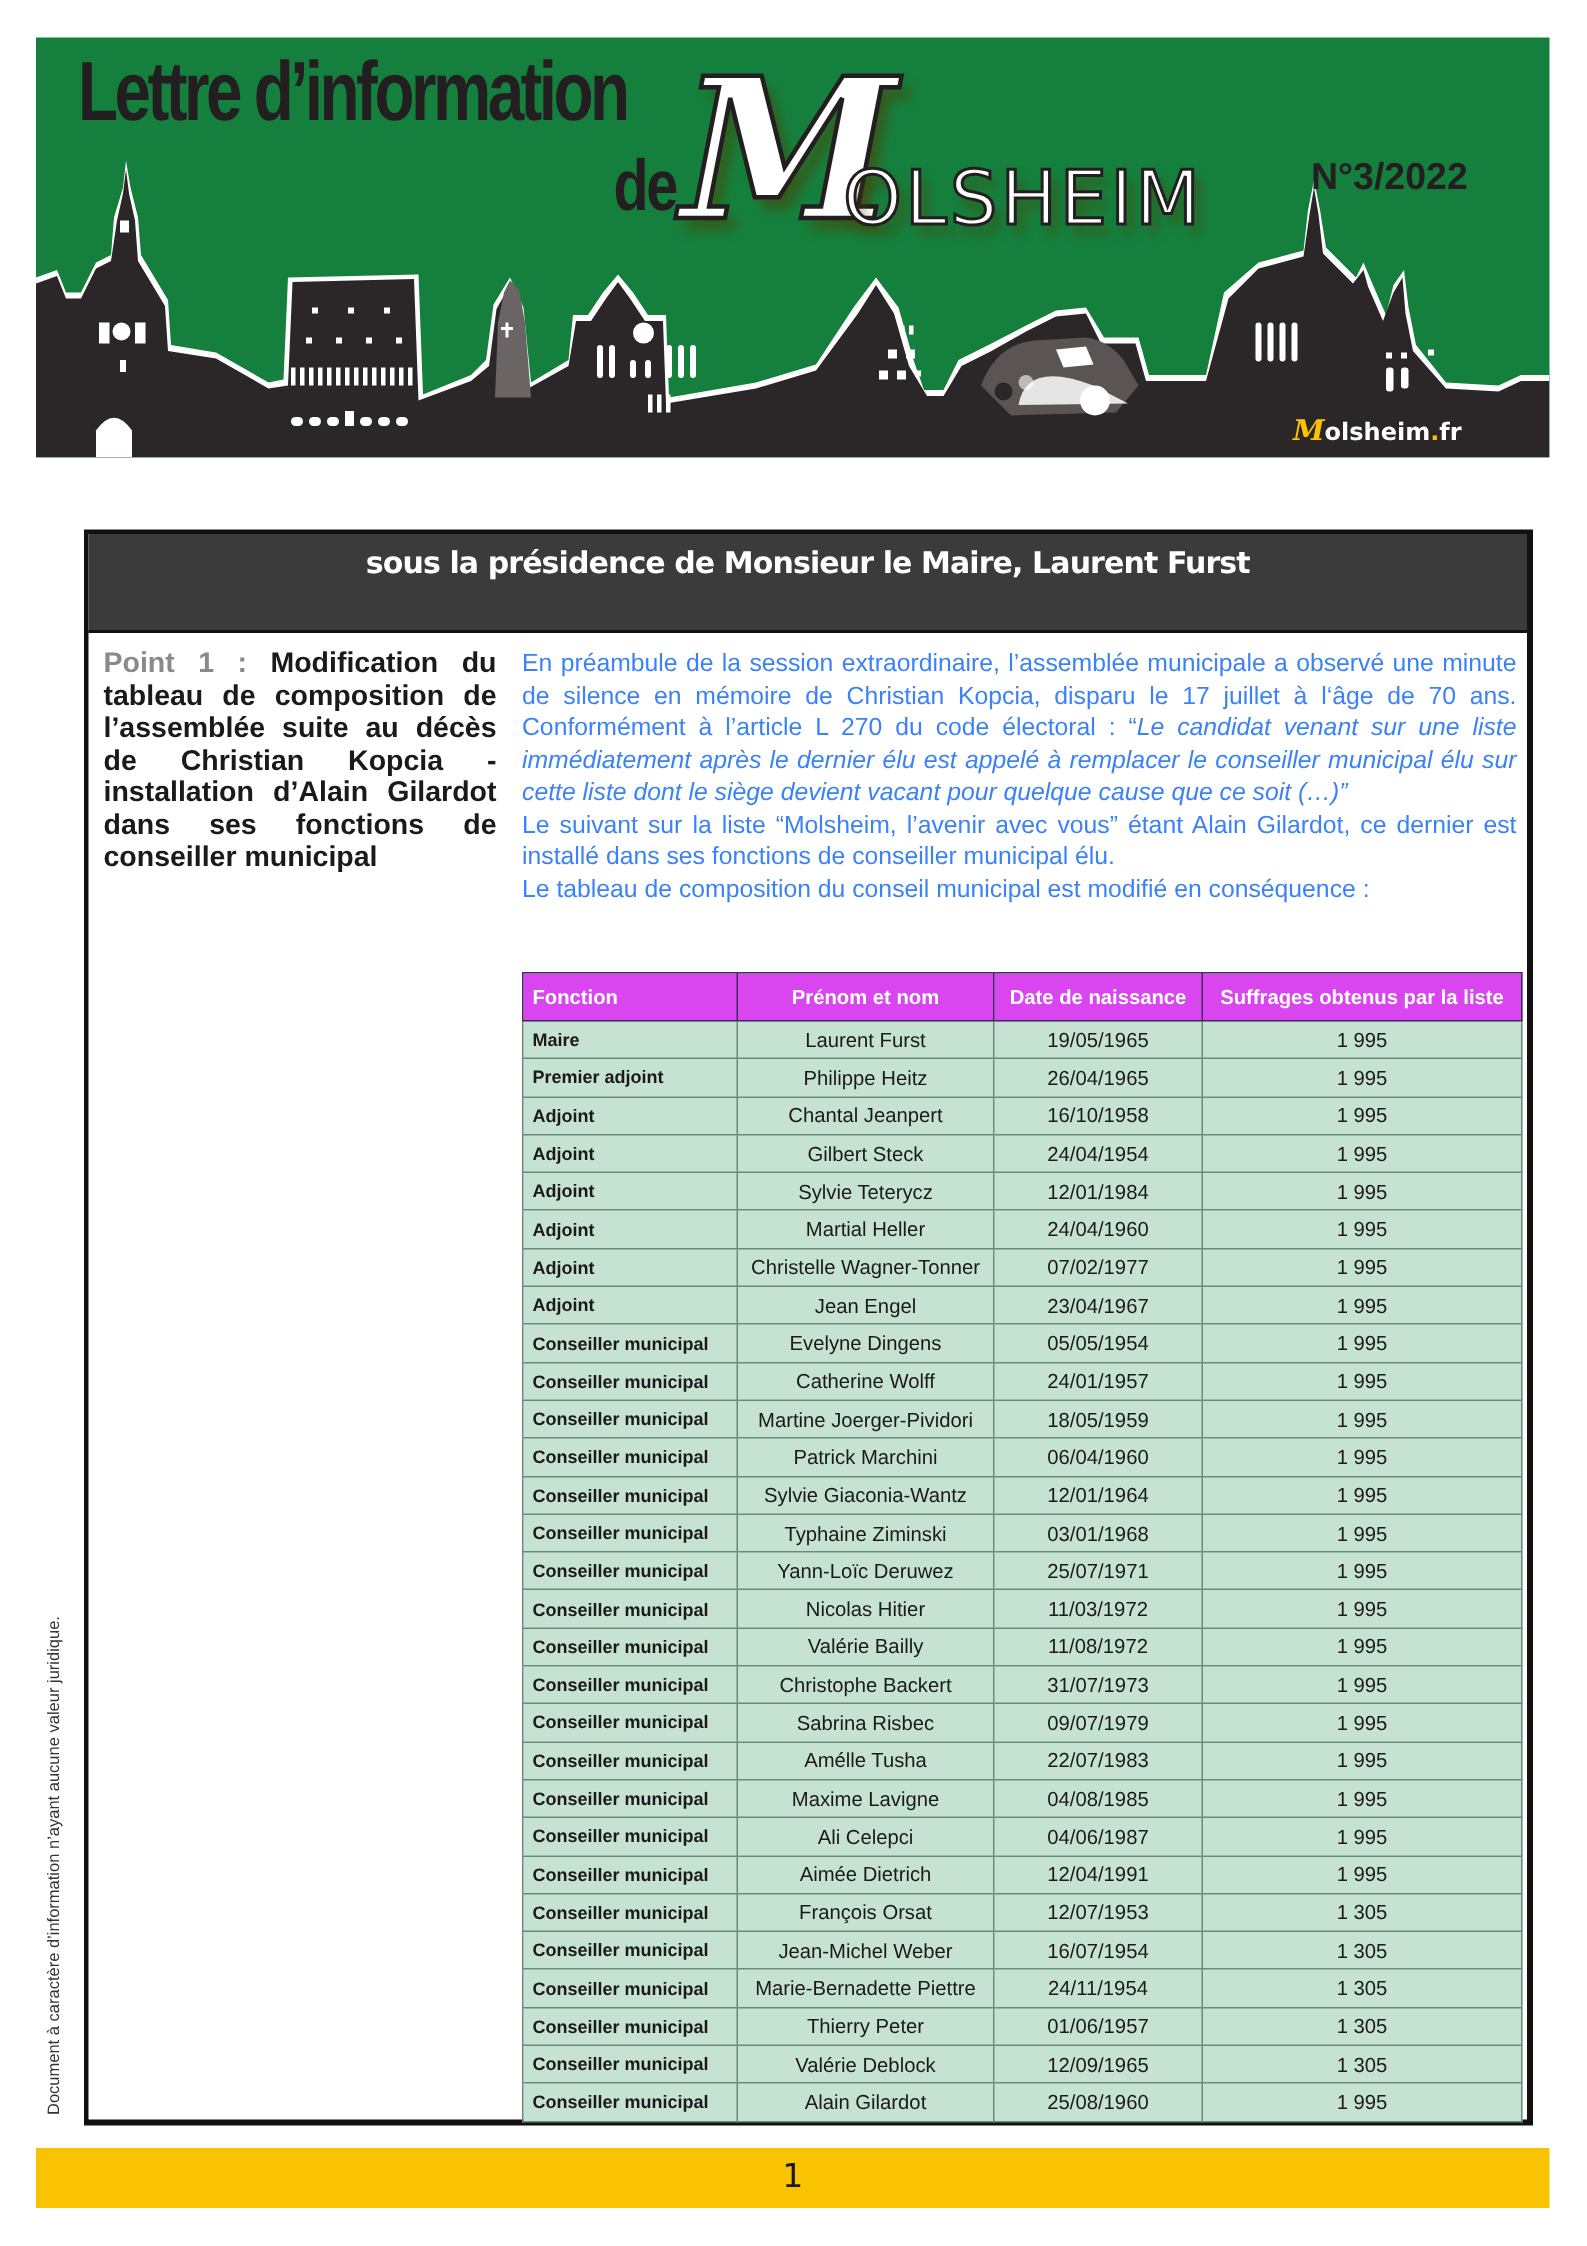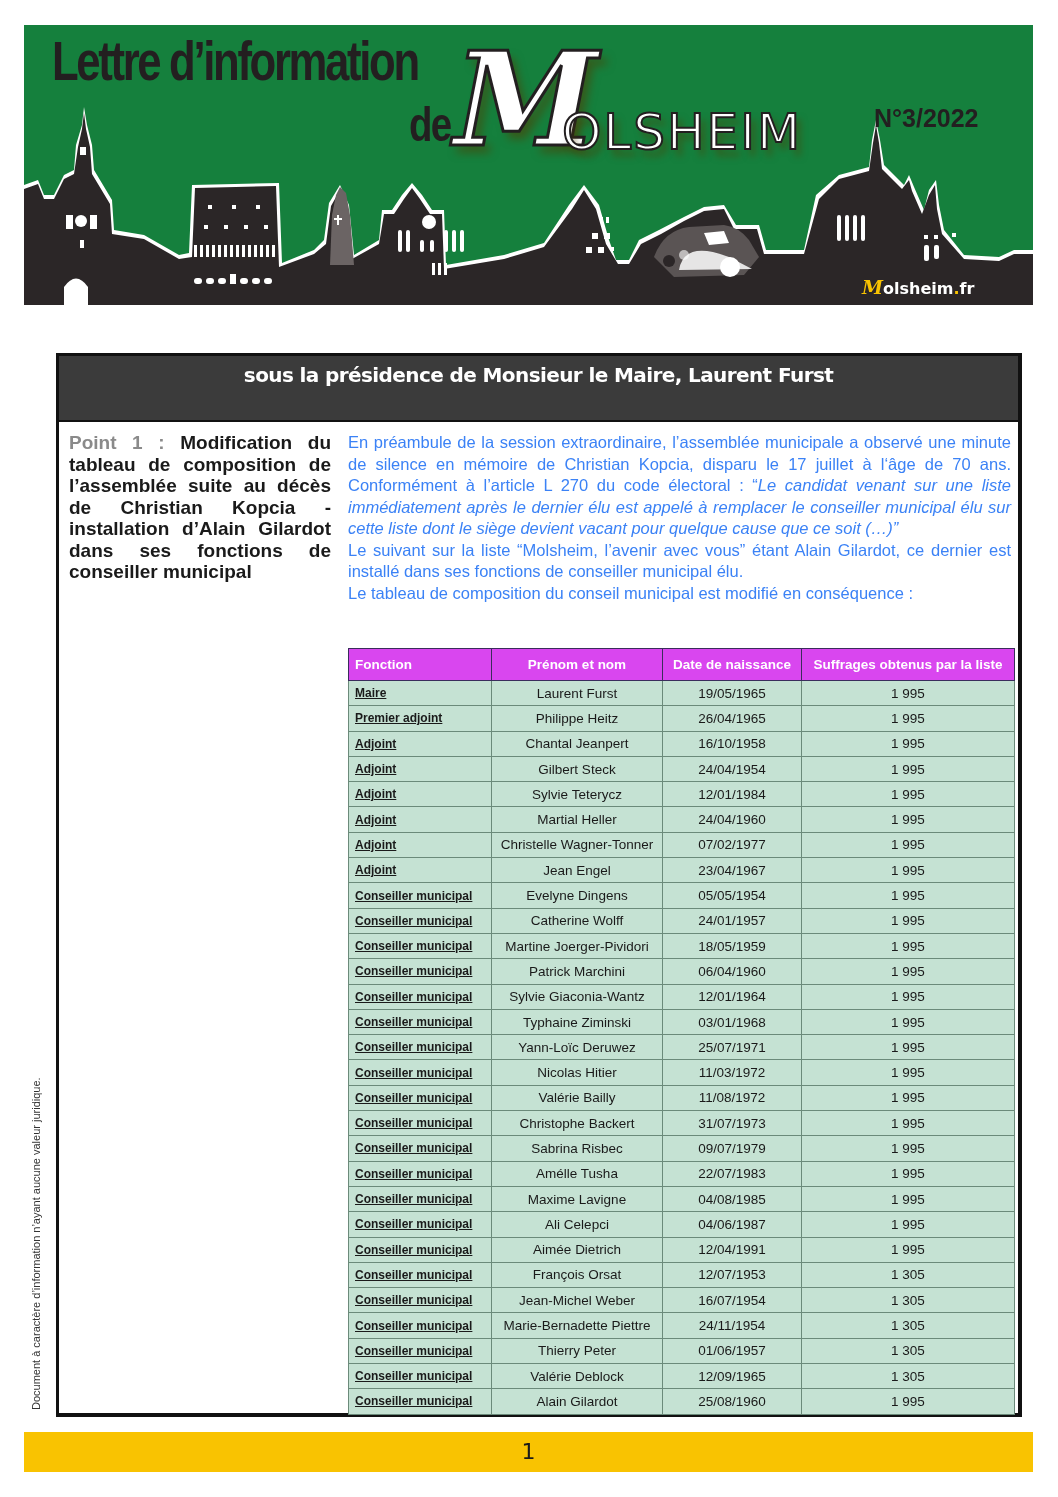--- a/index.html
+++ b/index.html
@@ -21,21 +21,21 @@
   .point{position:absolute;left:10px;top:76px;width:262px;font-weight:bold;font-size:19px;line-height:21.5px;text-align:justify;color:#1a1a1a;}
   .point .lbl{color:#8a8a8a;}
   .para{position:absolute;left:289px;top:76px;width:663px;font-size:16.5px;line-height:21.5px;text-align:justify;color:#3b82f6;}
   .para p{margin:0;}
   .para i{font-style:italic;}
   
   .tbl{position:absolute;left:289px;top:292px;width:667px;border-collapse:collapse;font-size:13.5px;}
   .tbl th{background:#d946ef;color:#fff;font-weight:bold;height:31px;border:1px solid #3a2d5c;padding:0 6px;font-size:13.5px;}
   .tbl th:first-child{text-align:left;}
   .tbl td{background:#c5e2d3;border:1px solid #6b8a7a;height:24.3px;padding:0 6px;text-align:center;color:#1a1a1a;}
-  .tbl td.fn{text-align:left;font-weight:bold;font-size:12px;text-decoration:underline;}
+  .tbl td.fn{text-align:left;font-weight:bold;font-size:12px;}
   .col1{width:130px;}.col2{width:158px;}.col3{width:126px;}
   
   .sidenote{position:absolute;left:30px;top:1410px;transform:rotate(-90deg);transform-origin:left top;font-size:11px;color:#333;white-space:nowrap;}
   
   .footer{position:absolute;left:24px;top:1432px;width:1009px;height:40px;background:#f9c301;text-align:center;font-family:"DejaVu Sans",sans-serif;font-size:22px;line-height:40px;color:#1a1a1a;}
 </style>
 </head>
 <body>
 
 <div class="banner">

